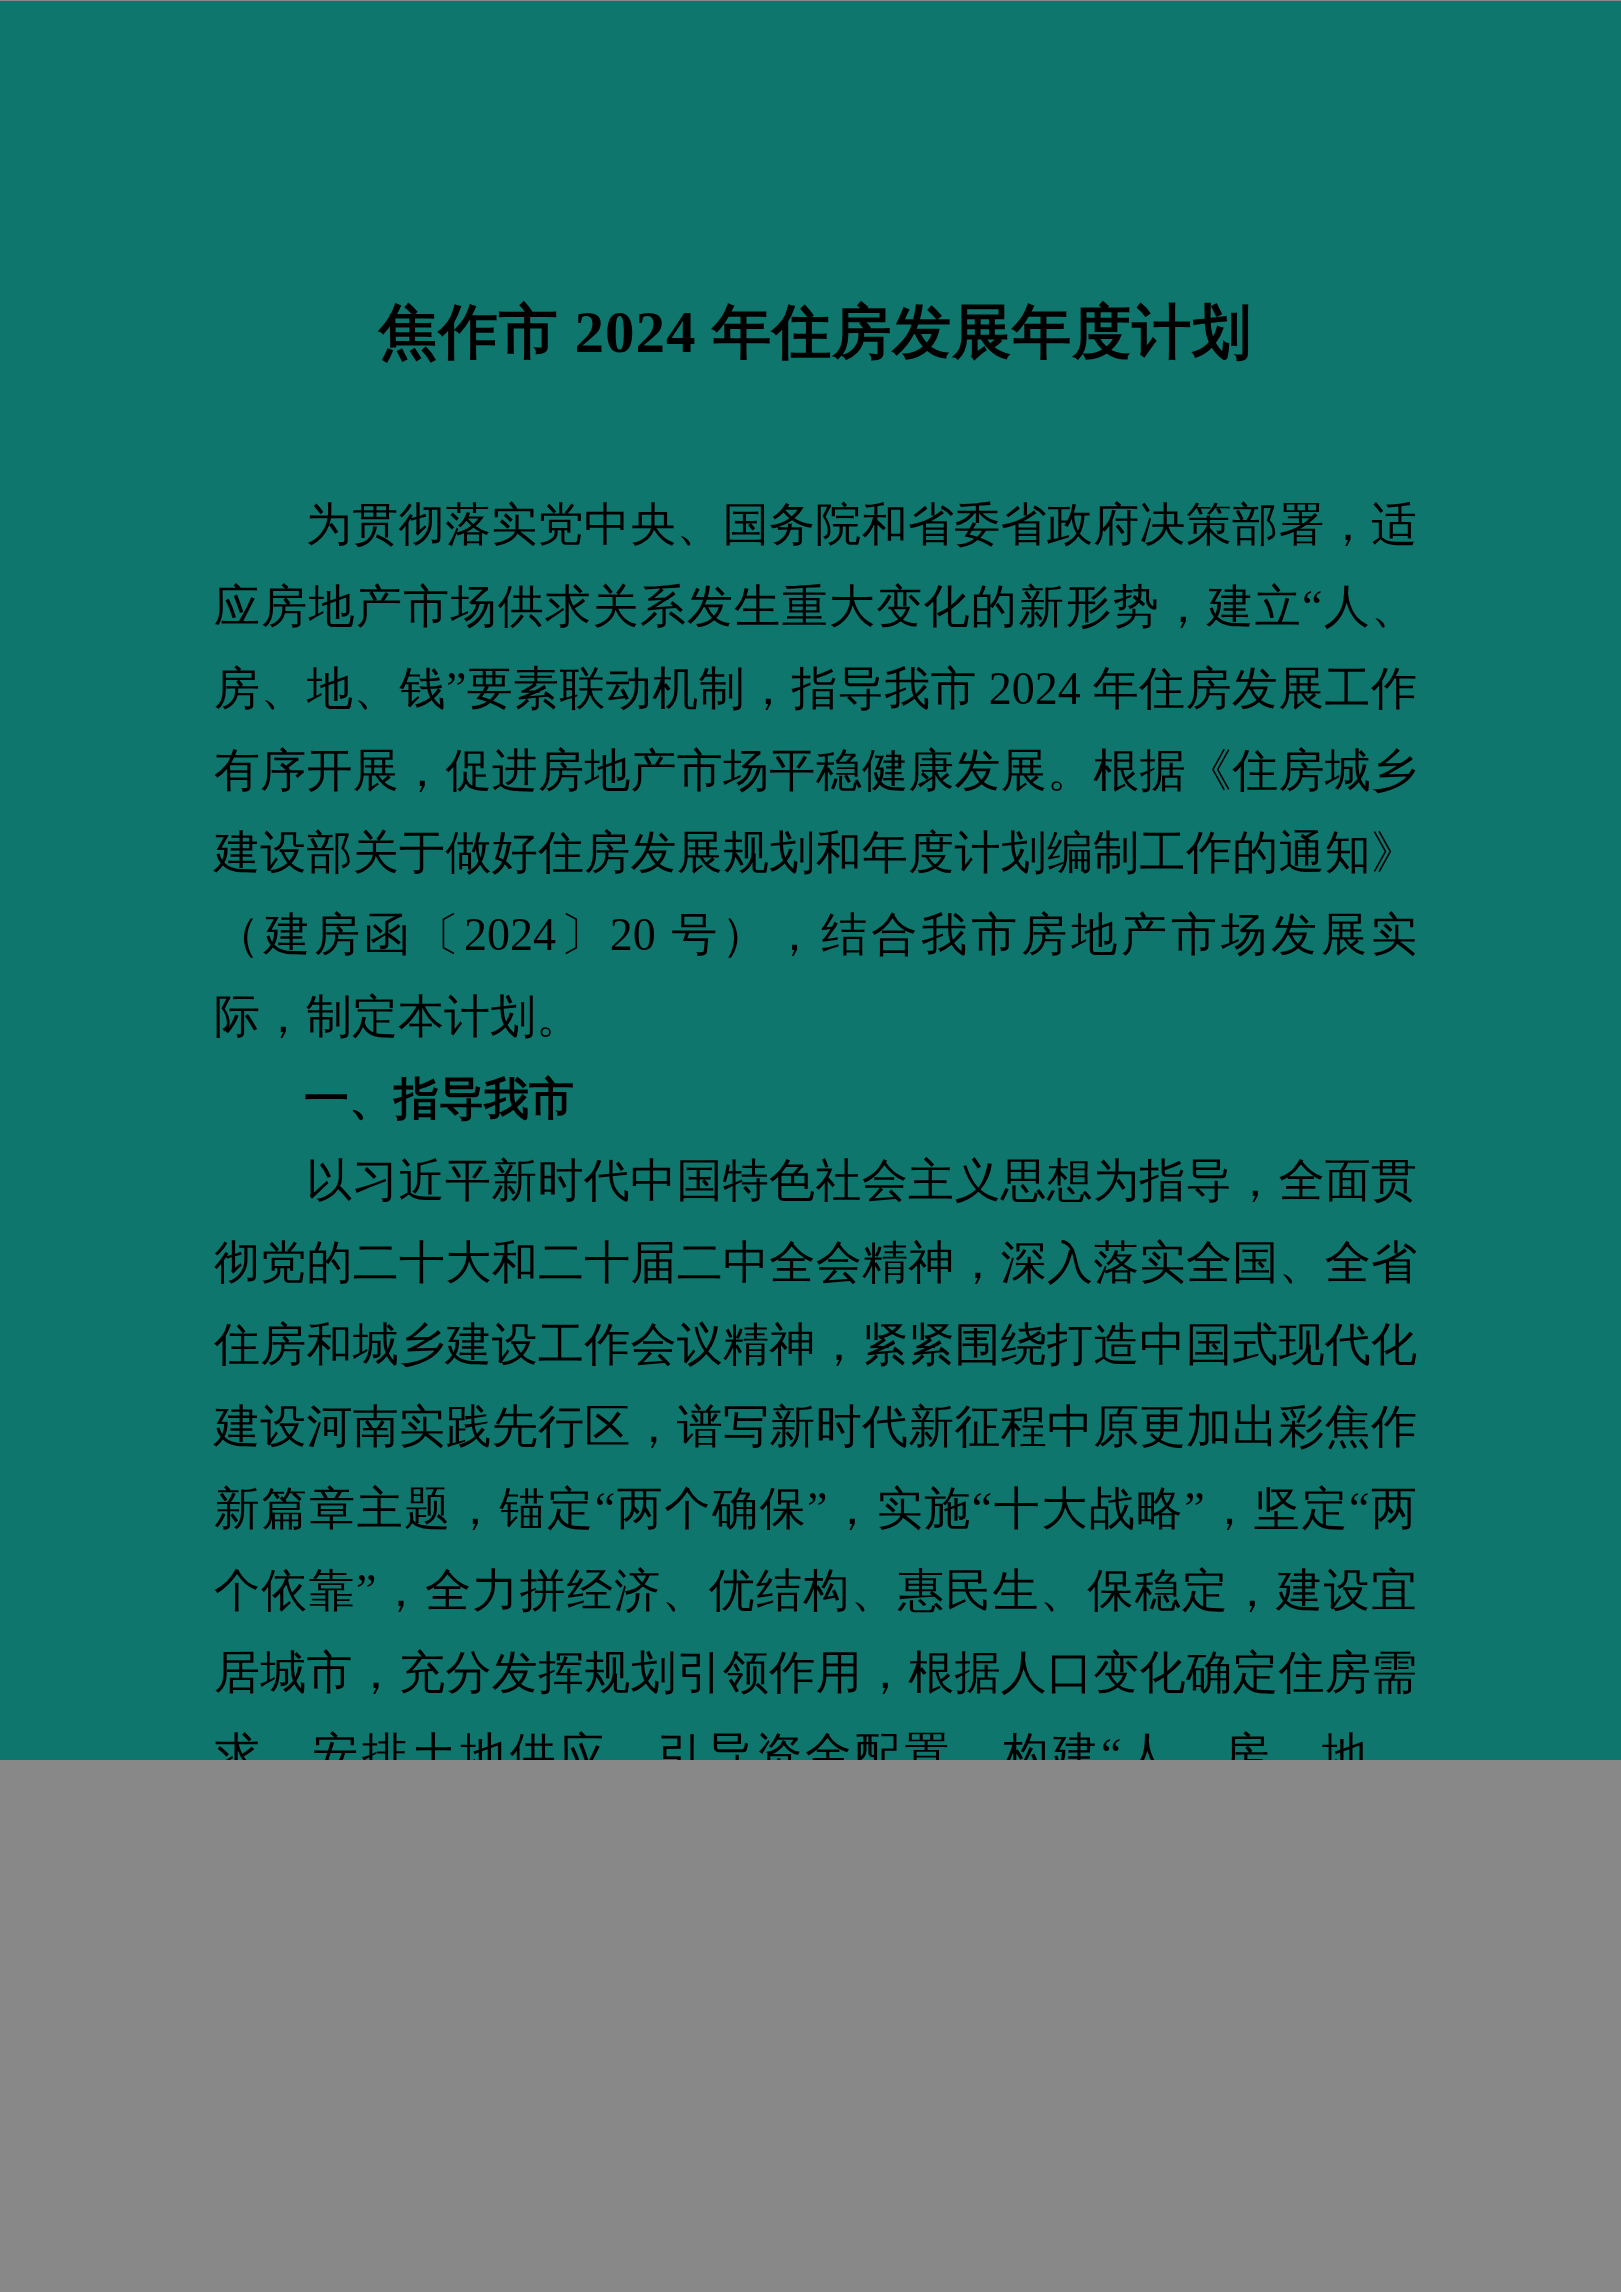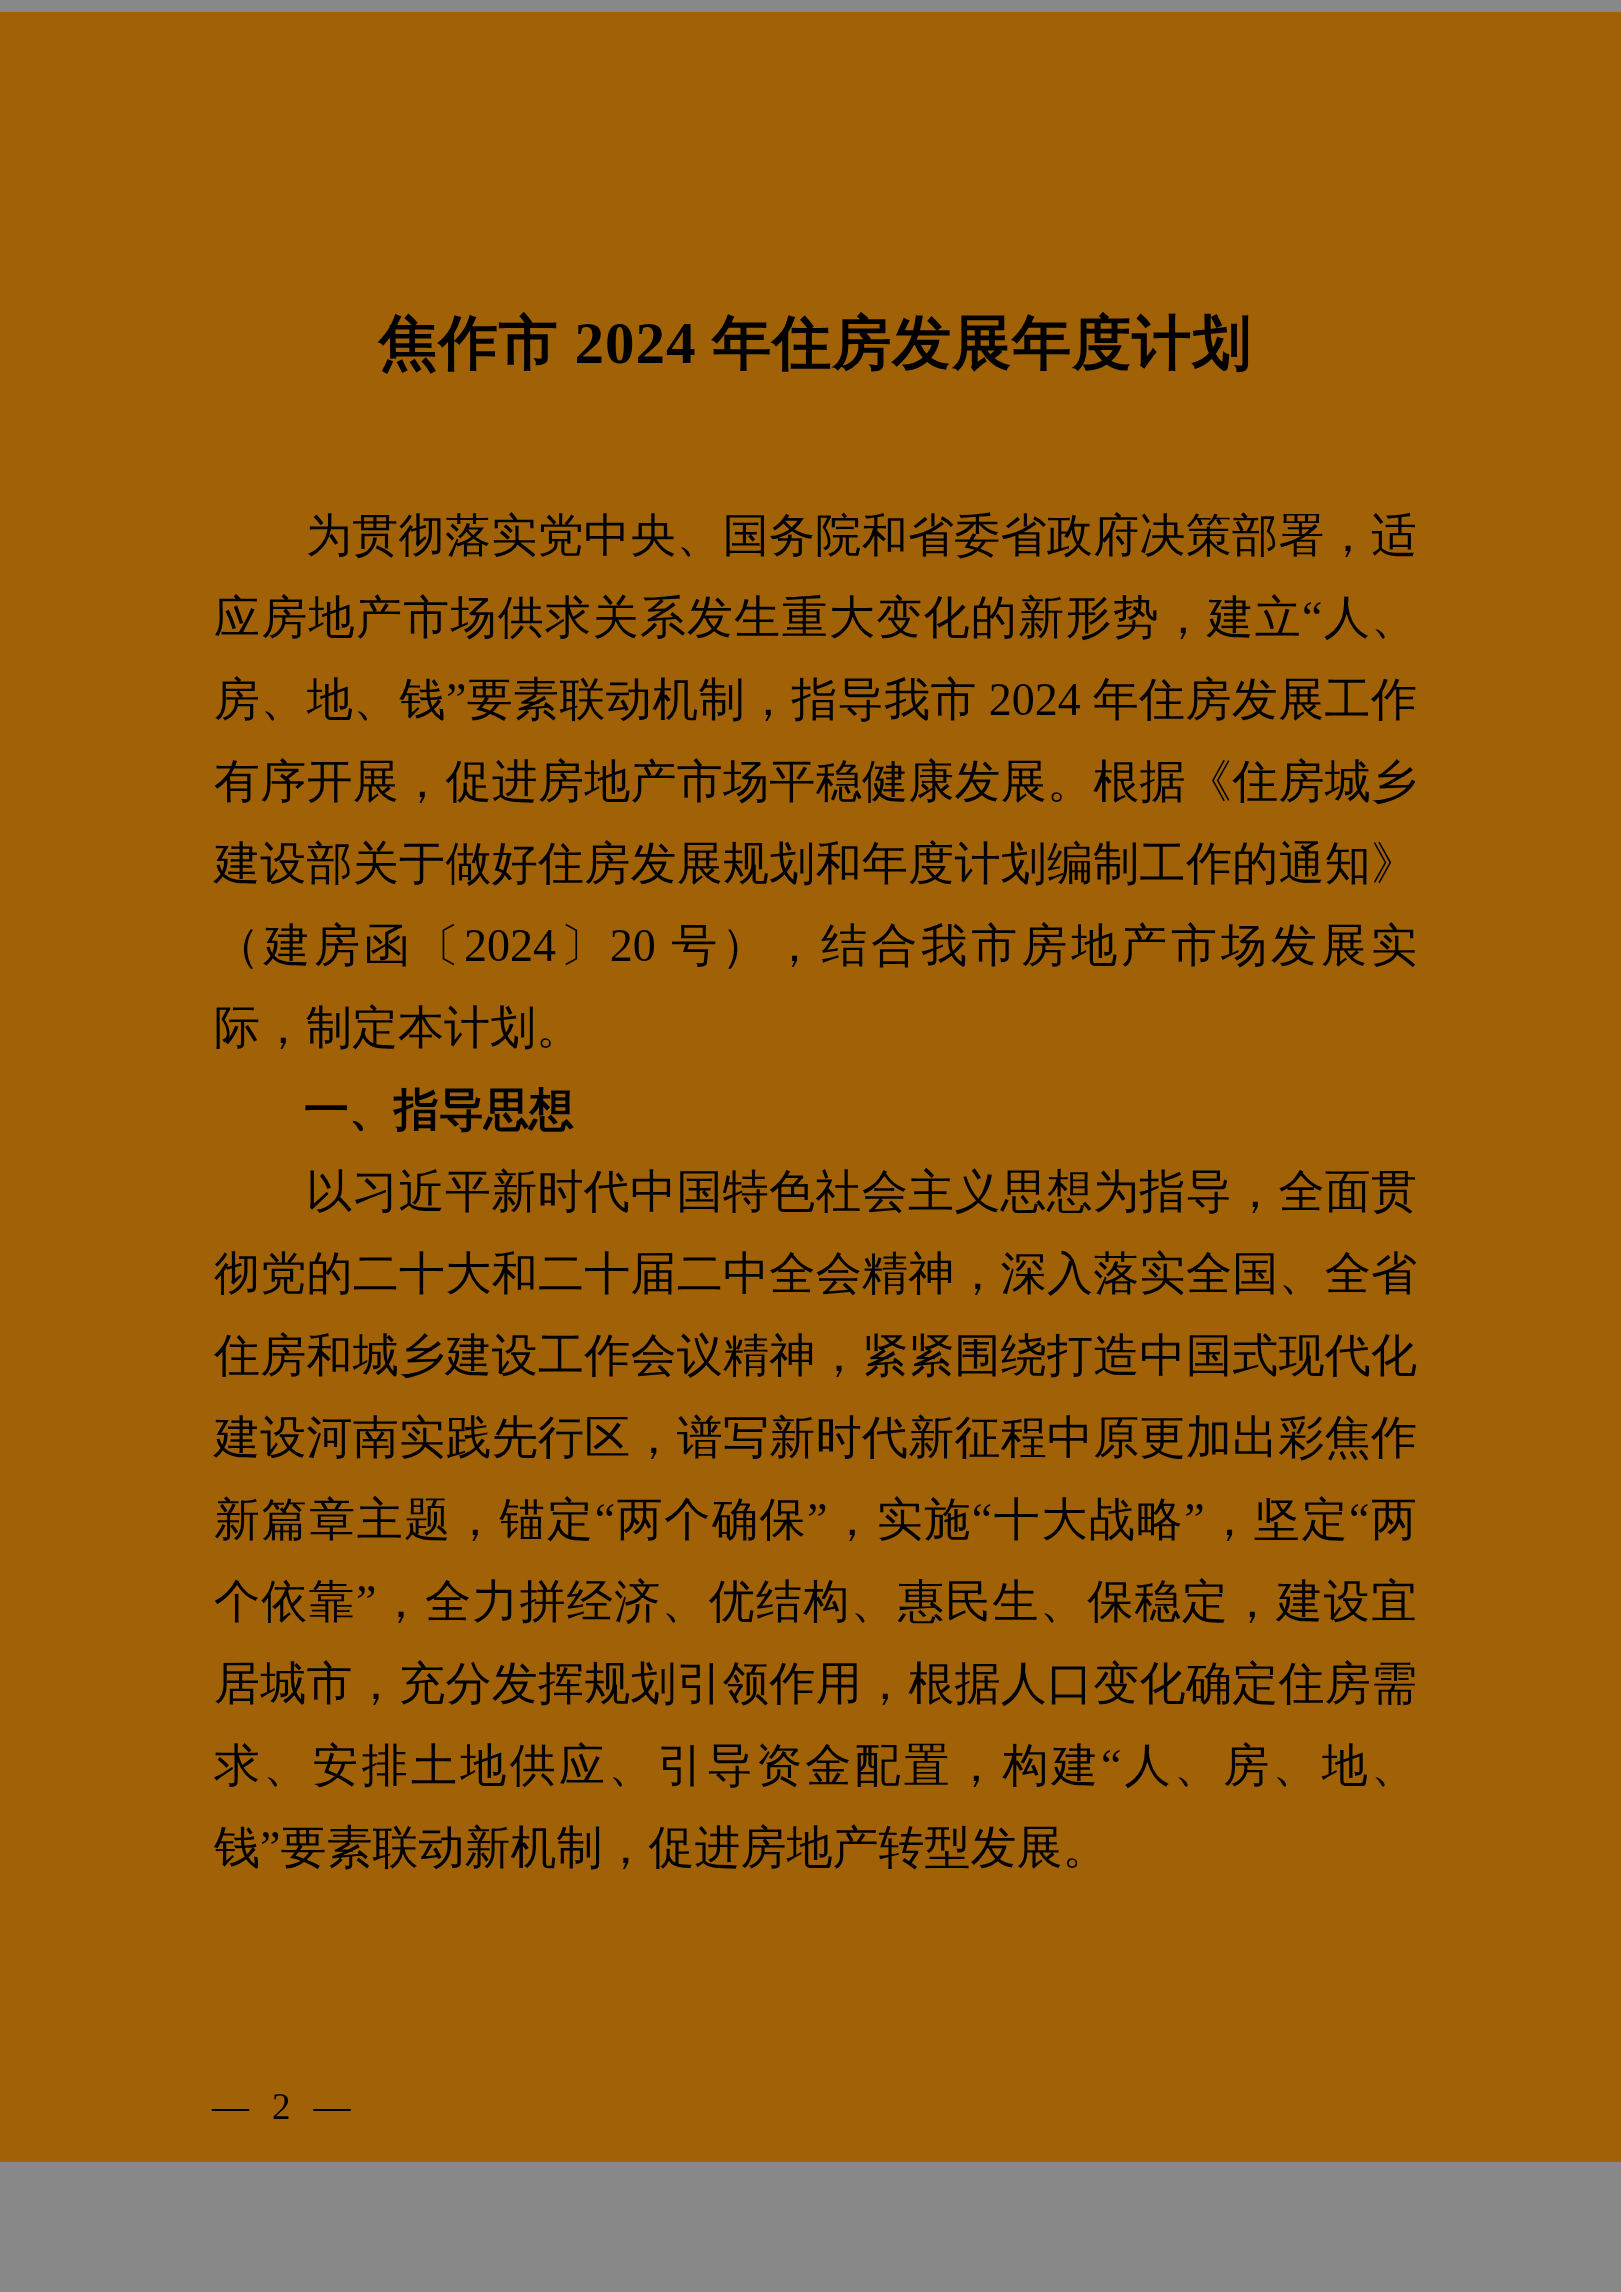--- a/index.html
+++ b/index.html
@@ -1,22 +1,22 @@
 <!DOCTYPE html>
 <html><head>
 <meta charset="utf-8">
 <style>
   * { margin: 0; padding: 0; box-sizing: border-box; }
   html, body { background: #888; }
   .page {
     position: relative;
     width: 1621px;
-    height: 2150px;
-    margin: 12px auto;
-    background: #a16207;
+    height: 1759px;
+    margin: 1px auto;
+    background: #0f766e;
     color: #000000;
     overflow: hidden;
   }
   .content {
     position: absolute;
     left: 214px;
     top: 0;
     width: 1203px;
   }
   .doc-title {
@@ -62,21 +62,21 @@
 </head>
 <body>
 
 <div class="page">
   <div class="content">
     <h1 class="doc-title">焦作市 2024 年住房发展年度计划</h1>
 
     <div class="doc-body">
       <p class="para">为贯彻落实党中央、国务院和省委省政府决策部署，适应房地产市场供求关系发生重大变化的新形势，建立“人、房、地、钱”要素联动机制，指导我市 2024 年住房发展工作有序开展，促进房地产市场平稳健康发展。根据《住房城乡建设部关于做好住房发展规划和年度计划编制工作的通知》（建房函〔2024〕20 号），结合我市房地产市场发展实际，制定本计划。</p>
 
-      <h2 class="heading">一、指导思想</h2>
+      <h2 class="heading">一、指导我市</h2>
 
       <p class="para">以习近平新时代中国特色社会主义思想为指导，全面贯彻党的二十大和二十届二中全会精神，深入落实全国、全省住房和城乡建设工作会议精神，紧紧围绕打造中国式现代化建设河南实践先行区，谱写新时代新征程中原更加出彩焦作新篇章主题，锚定“两个确保”，实施“十大战略”，坚定“两个依靠”，全力拼经济、优结构、惠民生、保稳定，建设宜居城市，充分发挥规划引领作用，根据人口变化确定住房需求、安排土地供应、引导资金配置，构建“人、房、地、钱”要素联动新机制，促进房地产转型发展。</p>
 
 
     </div>
   </div>
 
   <div class="footer-pagenum">— 2 —</div>
 </div>
 

